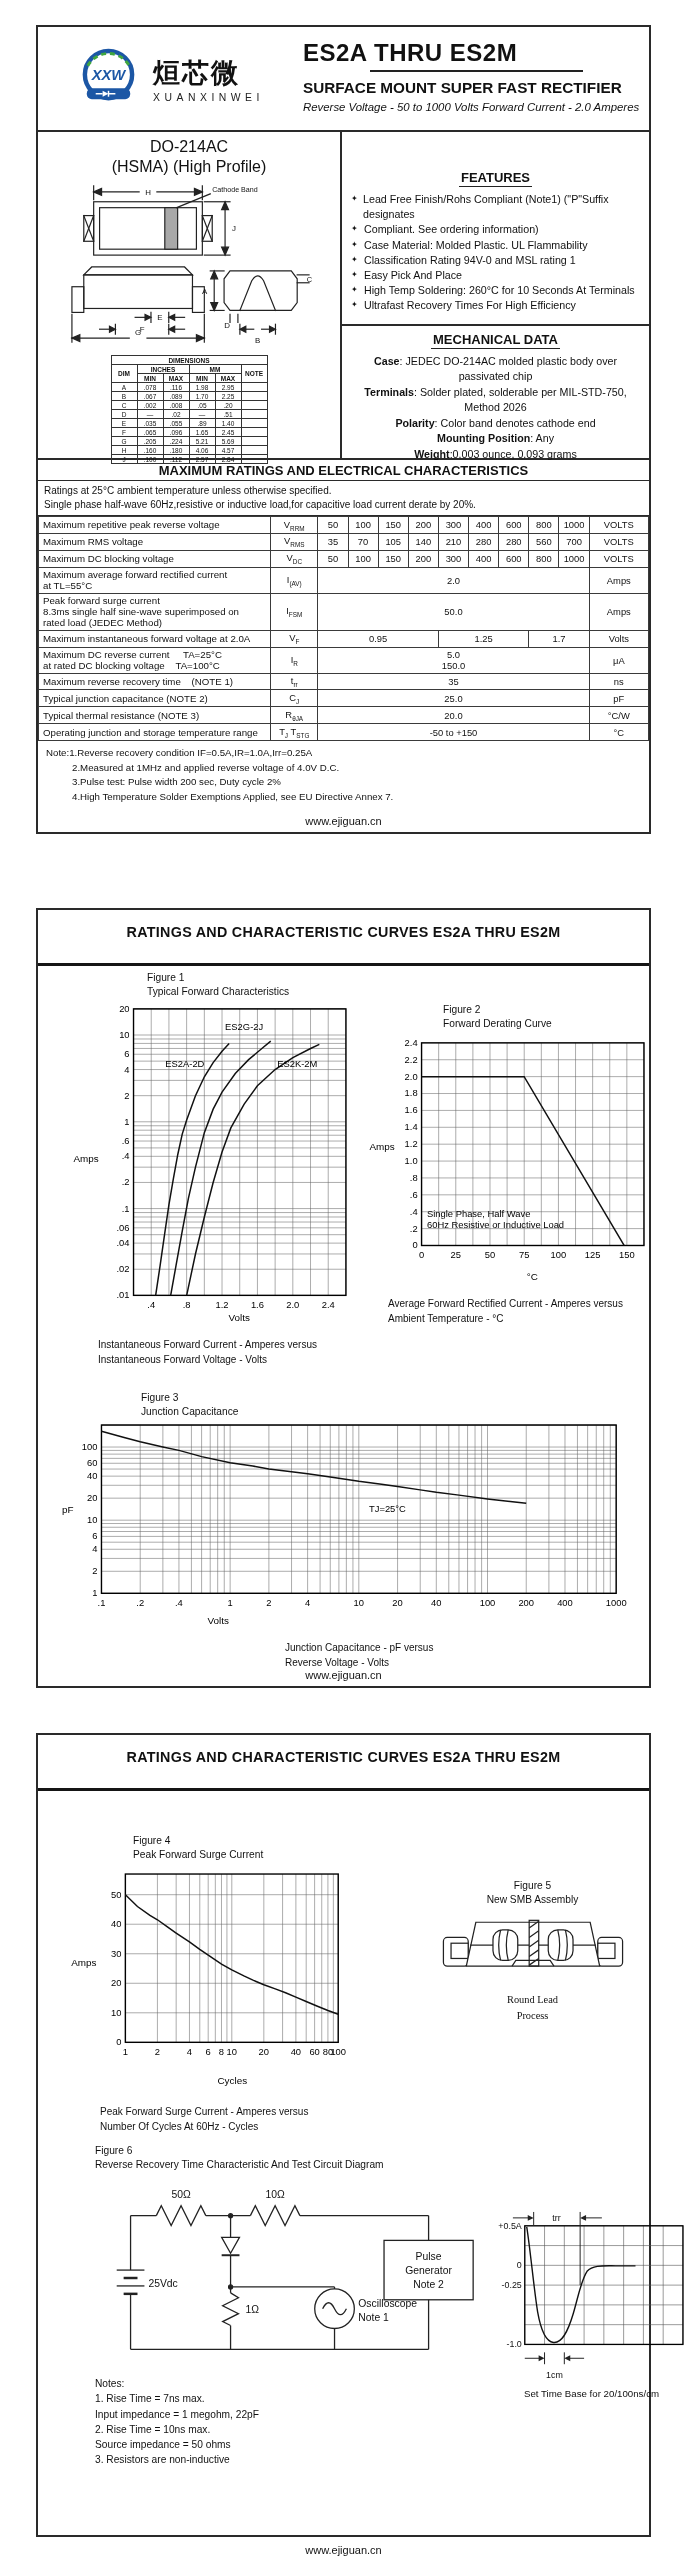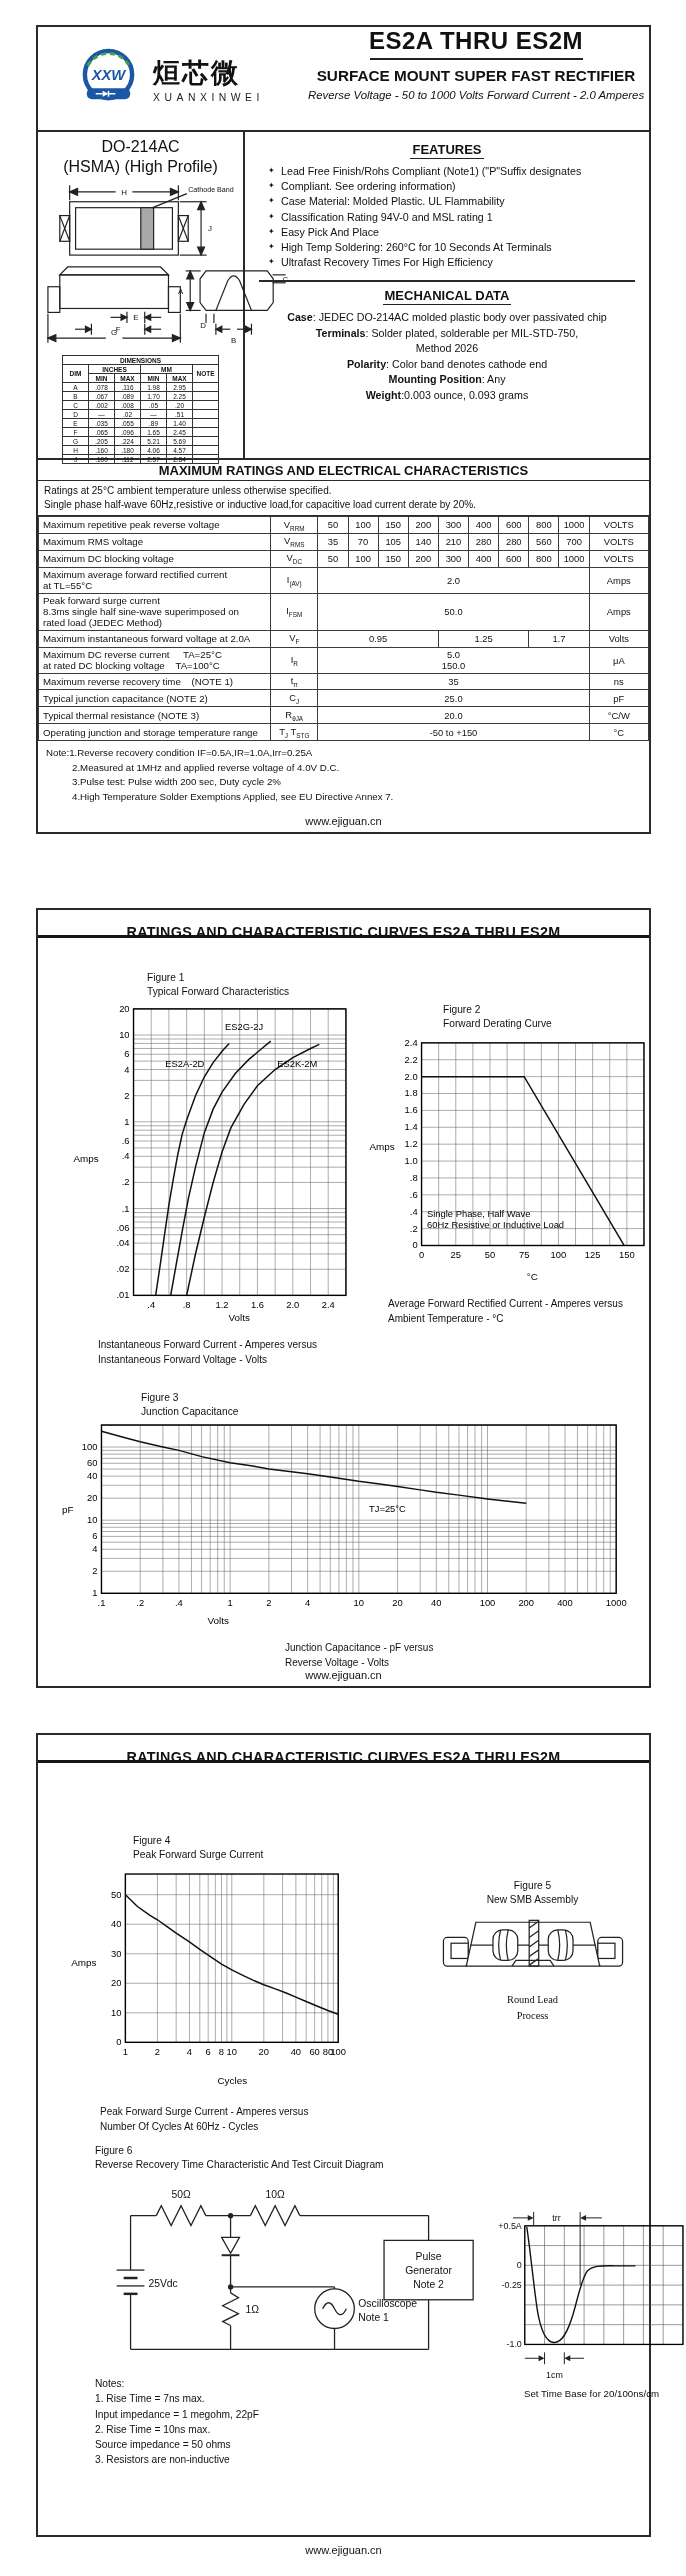--- a/index.html
+++ b/index.html
@@ -11,35 +11,35 @@
   .panel { position:absolute; left:36px; width:615px; border:2px solid #2a2a2a; background:#fff; }
   #panel1 { top:25px;  height:809px; }
   #panel2 { top:908px; height:780px; }
   #panel3 { top:1733px; height:804px; }
 
   
   .p1-header { height:105px; border-bottom:2px solid #2a2a2a; display:flex; }
   .logo-wrap { width:265px; display:flex; align-items:center; justify-content:center; gap:13px; }
   .logo-text-cn { font-size:27px; font-weight:bold; letter-spacing:2px; }
   .logo-text-en { font-size:10.4px; letter-spacing:4.5px; color:#222; margin-top:1px; }
-  .title-wrap { flex:1; text-align:center; }
+  .title-wrap { flex:1; padding-top:12px; }
   .main-title { font-size:24px; font-weight:bold; letter-spacing:0.5px; }
   .title-rule { width:213px; border-bottom:2.5px solid #222; margin:3px auto 7px; }
   .subtitle { font-size:15.3px; font-weight:bold; }
   .tagline { font-size:11.4px; font-style:italic; margin-top:4px; }
 
   
   .p1-mid { display:flex; border-bottom:2px solid #2a2a2a; height:328px; }
-  .pkg-col { width:207px; border-right:2px solid #2a2a2a; padding:5px 4px 2px; text-align:center; }
+  .pkg-col { width:304px; border-right:2px solid #2a2a2a; padding:5px 4px 2px; text-align:center; }
   .pkg-name { font-size:16px; line-height:1.25; }
   .pkg-svg { margin-top:3px; }
   table.dims { border-collapse:collapse; margin:3px auto 0; font-size:6.5px; }
   table.dims th, table.dims td { border:1px solid #333; padding:0.5px 3px; text-align:center; min-width:26px; }
   table.dims th { font-weight:bold; }
-  .feat-col { flex:1; padding:4px 23px 0; }
+  .feat-col { flex:1; padding:4px 9px 0;margin-top:28px; }
   .sec-head { text-align:center; margin:4px 0 6px; }
   .sec-head span { font-weight:bold; font-size:13px; border-bottom:1.5px solid #222; padding:0 2px 1px; }
   ul.feat { list-style:none; font-size:10.7px; line-height:1.42; }
   ul.feat li { display:flex; }
   ul.feat .bullet { width:13px; font-size:8px; padding-top:1px; }
   .col-divider { border-top:2px solid #2a2a2a; margin:10px -9px 0; }
   .mech { font-size:10.7px; line-height:1.45; padding:0 2px;text-align:center; }
 
   
   .r-head { text-align:center; font-weight:bold; font-size:13px; padding:3px 0 2px; border-bottom:1.5px solid #2a2a2a; }
@@ -47,21 +47,21 @@
   table.ratings { width:100%; border-collapse:collapse; font-size:9.4px; table-layout:fixed; }
   table.ratings th, table.ratings td { border:1px solid #3a3a3a; padding:1.5px 2px; text-align:center; overflow:hidden; }
   table.ratings .rt-label { text-align:left; padding-left:4px; font-size:9.7px; }
   table.ratings th.rt-label { font-weight:bold; }
   table.ratings sub { font-size:6.4px; }
   .notes1 { font-size:9.7px; line-height:1.5; padding:5px 8px 0; }
   .notes1 .indent { margin-left:26px; }
   .panel-footer { position:absolute; bottom:5px; width:100%; text-align:center; font-size:11px; }
 
   
-  .pg-title { height:28px; line-height:44px; border-bottom:3px solid #151515; text-align:center; font-weight:bold; font-size:14.3px; letter-spacing:0.3px; }
+  .pg-title { height:56px; line-height:44px; border-bottom:3px solid #151515; text-align:center; font-weight:bold; font-size:14.3px; letter-spacing:0.3px; }
   .figure { position:absolute; }
   .fig-label { font-size:10.2px; line-height:1.35; }
   .fig-caption { font-size:10px; line-height:1.55; }
   #fig1 { left:26px; top:61px; }   #fig1 .fig-label { margin-left:83px; }  #fig1 .fig-caption { margin-left:34px; margin-top:8px; }
   #fig2 { left:326px; top:93px; }  #fig2 .fig-label { margin-left:79px; }  #fig2 .fig-caption { margin-left:24px; margin-top:4px; }
   #fig3 { left:12px; top:481px; }  #fig3 .fig-label { margin-left:91px; }  #fig3 .fig-caption { margin-left:235px; margin-top:4px; }
   #fig4 { left:26px; top:99px; }  #fig4 .fig-label { margin-left:69px; }  #fig4 .fig-caption { margin-left:36px; margin-top:10px; }
   #fig5 { left:376px; top:144px; width:237px; text-align:center; }
   #fig5 .fig-caption { font-size:10.4px;font-family:Liberation Serif, serif; }
   #fig6-label { left:57px; top:409px; }

